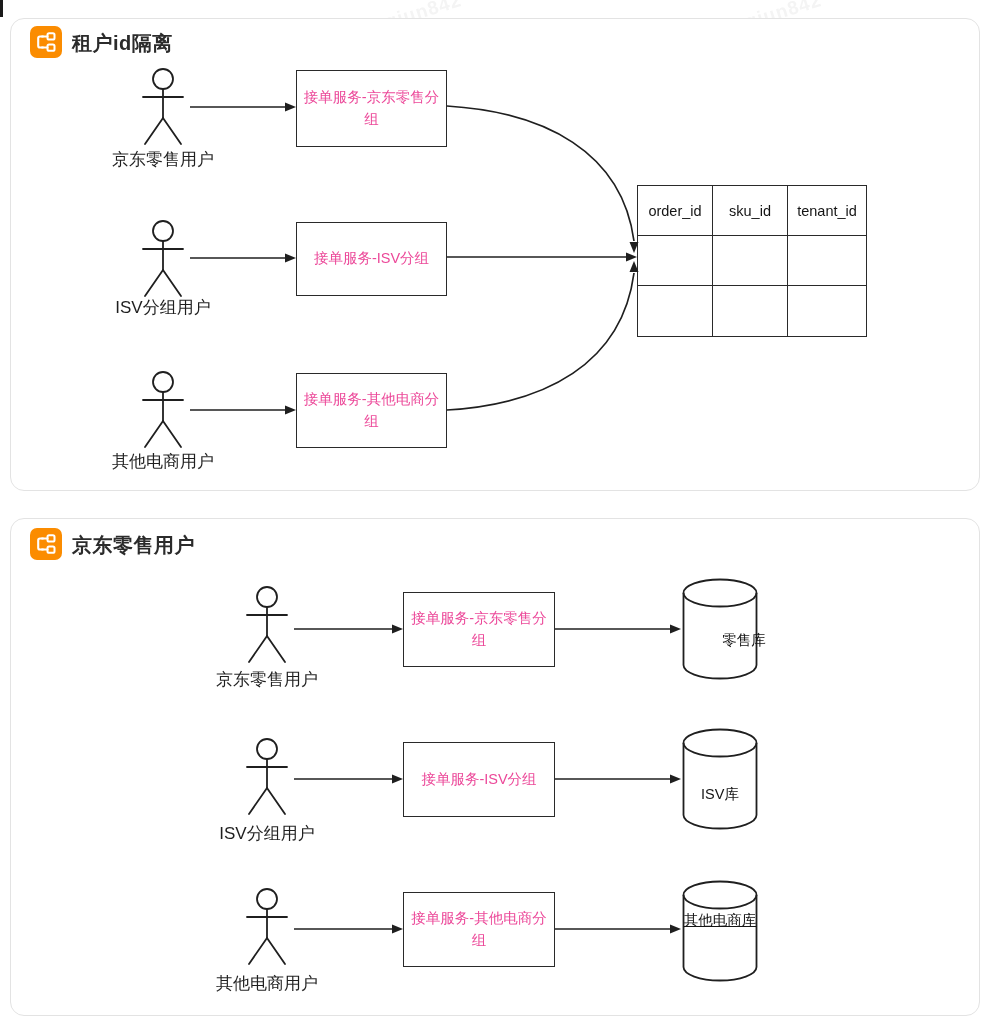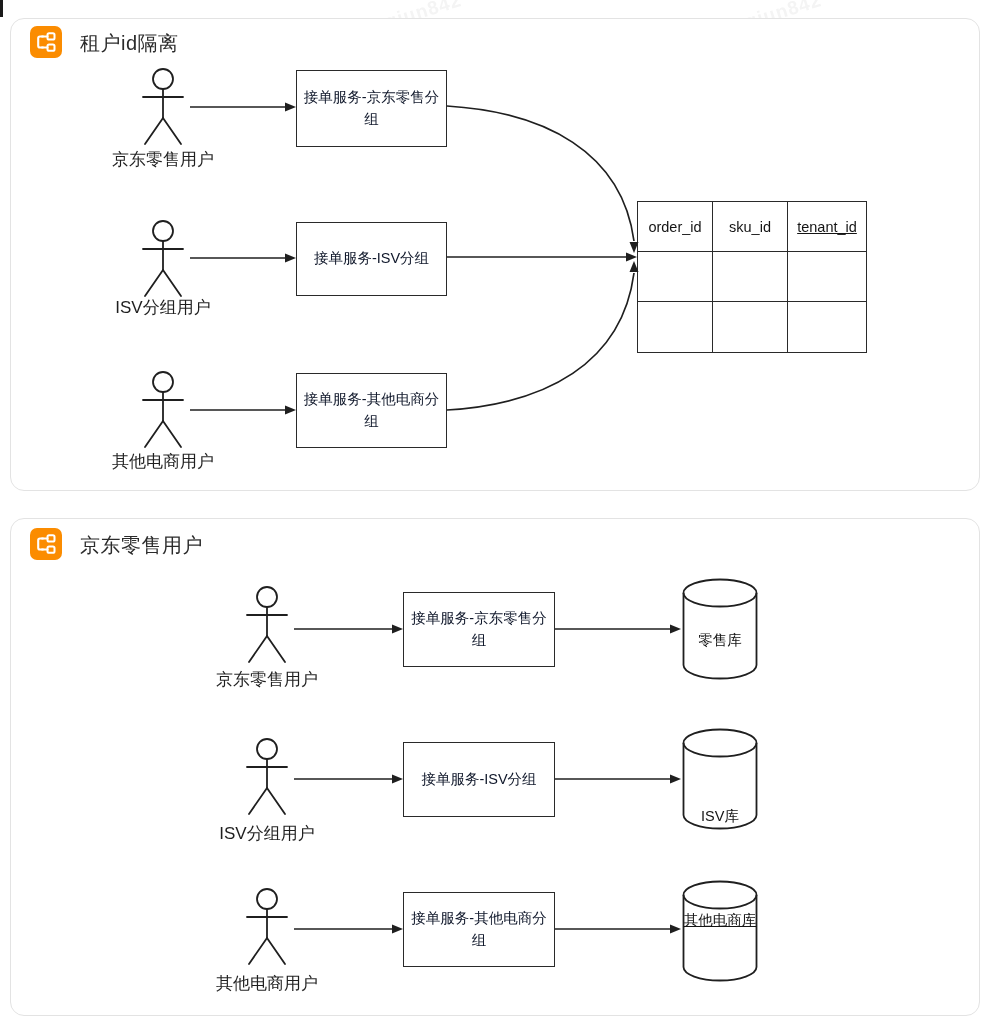--- a/index.html
+++ b/index.html
@@ -7,51 +7,51 @@
   .page {
     position:relative; width:989px; height:1024px; background:#fff;
     font-family:"Liberation Sans","DejaVu Sans",sans-serif; color:#1f1f1f;
     overflow:hidden;
   }
   .panel {
     position:absolute; left:10px; width:970px;
     background:#fff; border:1.5px solid #e3e3e3; border-radius:14px;
   }
   .panel-title {
-    position:absolute; left:80px; font-size:20px; font-weight:400; color:#2b2b2b;
+    position:absolute; left:72px; font-size:20px; font-weight:700; color:#2b2b2b;
     letter-spacing:0.5px; white-space:nowrap;
   }
   .panel-icon { position:absolute; left:30px; width:32px; height:32px; }
   .svg-overlay { position:absolute; left:0; top:0; pointer-events:none; }
   .figure { position:absolute; width:52px; height:78px; }
   .figure-label {
     position:absolute; width:150px; text-align:center; font-size:17px; color:#1f1f1f;
     white-space:nowrap;
   }
   .service-box {
     position:absolute; border:1.7px solid #2a2a2a; background:#fff;
     display:flex; align-items:center; justify-content:center; text-align:center;
-    font-size:14.5px; line-height:1.5; color:#0f172a; padding:2px 5px;
+    font-size:14.5px; line-height:1.5; color:#ec4899; padding:2px 5px;
   }
   .db-cyl { position:absolute; width:76px; height:102px; }
   .db-label {
     position:absolute; width:76px; text-align:center; font-size:14.5px;
     line-height:21px; color:#141414;
   }
   .table {
-    position:absolute; left:637px; top:201px;
+    position:absolute; left:637px; top:185px;
     display:grid; grid-template-columns:75px 75px 78px; grid-template-rows:50px 50px 50px;
     border:1.7px solid #2a2a2a; background:#fff;
   }
   .table .cell {
     border-right:1.6px solid #2a2a2a; border-bottom:1.6px solid #2a2a2a;
     display:flex; align-items:center; justify-content:center;
     font-size:14.5px; color:#141414;
   }
-  .table .cell.last-col { border-right:none;text-decoration:underline; }
+  .table .cell.last-col { border-right:none; }
   .table .cell.last-row { border-bottom:none; }
   .watermark {
     position:absolute; font-size:19px; font-weight:700; letter-spacing:1px;
     color:rgba(60,60,60,0.055); transform:rotate(-17deg); white-space:nowrap;
     pointer-events:none;
   }
   .corner-artifact {
     position:absolute; left:0; top:0; width:2.5px; height:17px; background:#1a1a1a;
   }
 </style>
@@ -180,29 +180,29 @@
   <div class="service-box" style="left:403px; top:592px; width:152px; height:75px;">接单服务-京东零售分组</div>
   <div class="service-box" style="left:403px; top:742px; width:152px; height:75px;">接单服务-ISV分组</div>
   <div class="service-box" style="left:403px; top:892px; width:152px; height:75px;">接单服务-其他电商分组</div>
 
   <svg class="db-cyl" style="left:682px; top:578px;" viewBox="0 0 76 102">
     <g fill="#fff" stroke="#1f1f1f" stroke-width="1.8">
       <path d="M1.5 15 A36.5 13.5 0 0 1 74.5 15 L74.5 87 A36.5 13.5 0 0 1 1.5 87 Z"></path>
       <path d="M1.5 15 A36.5 13.5 0 0 0 74.5 15" fill="none"></path>
     </g>
   </svg>
-  <div class="db-label" style="left:682px; top:630px;">零售库</div>
+  <div class="db-label" style="left:706px; top:630px;">零售库</div>
 
   <svg class="db-cyl" style="left:682px; top:728px;" viewBox="0 0 76 102">
     <g fill="#fff" stroke="#1f1f1f" stroke-width="1.8">
       <path d="M1.5 15 A36.5 13.5 0 0 1 74.5 15 L74.5 87 A36.5 13.5 0 0 1 1.5 87 Z"></path>
       <path d="M1.5 15 A36.5 13.5 0 0 0 74.5 15" fill="none"></path>
     </g>
   </svg>
-  <div class="db-label" style="left:682px; top:806px;">ISV库</div>
+  <div class="db-label" style="left:682px; top:784px;">ISV库</div>
 
   <svg class="db-cyl" style="left:682px; top:880px;" viewBox="0 0 76 102">
     <g fill="#fff" stroke="#1f1f1f" stroke-width="1.8">
       <path d="M1.5 15 A36.5 13.5 0 0 1 74.5 15 L74.5 87 A36.5 13.5 0 0 1 1.5 87 Z"></path>
       <path d="M1.5 15 A36.5 13.5 0 0 0 74.5 15" fill="none"></path>
     </g>
   </svg>
   <div class="db-label" style="left:682px; top:910px;text-decoration:underline;">其他电商库</div>
 
   <svg class="svg-overlay" width="989" height="1024" viewBox="0 0 989 1024">

